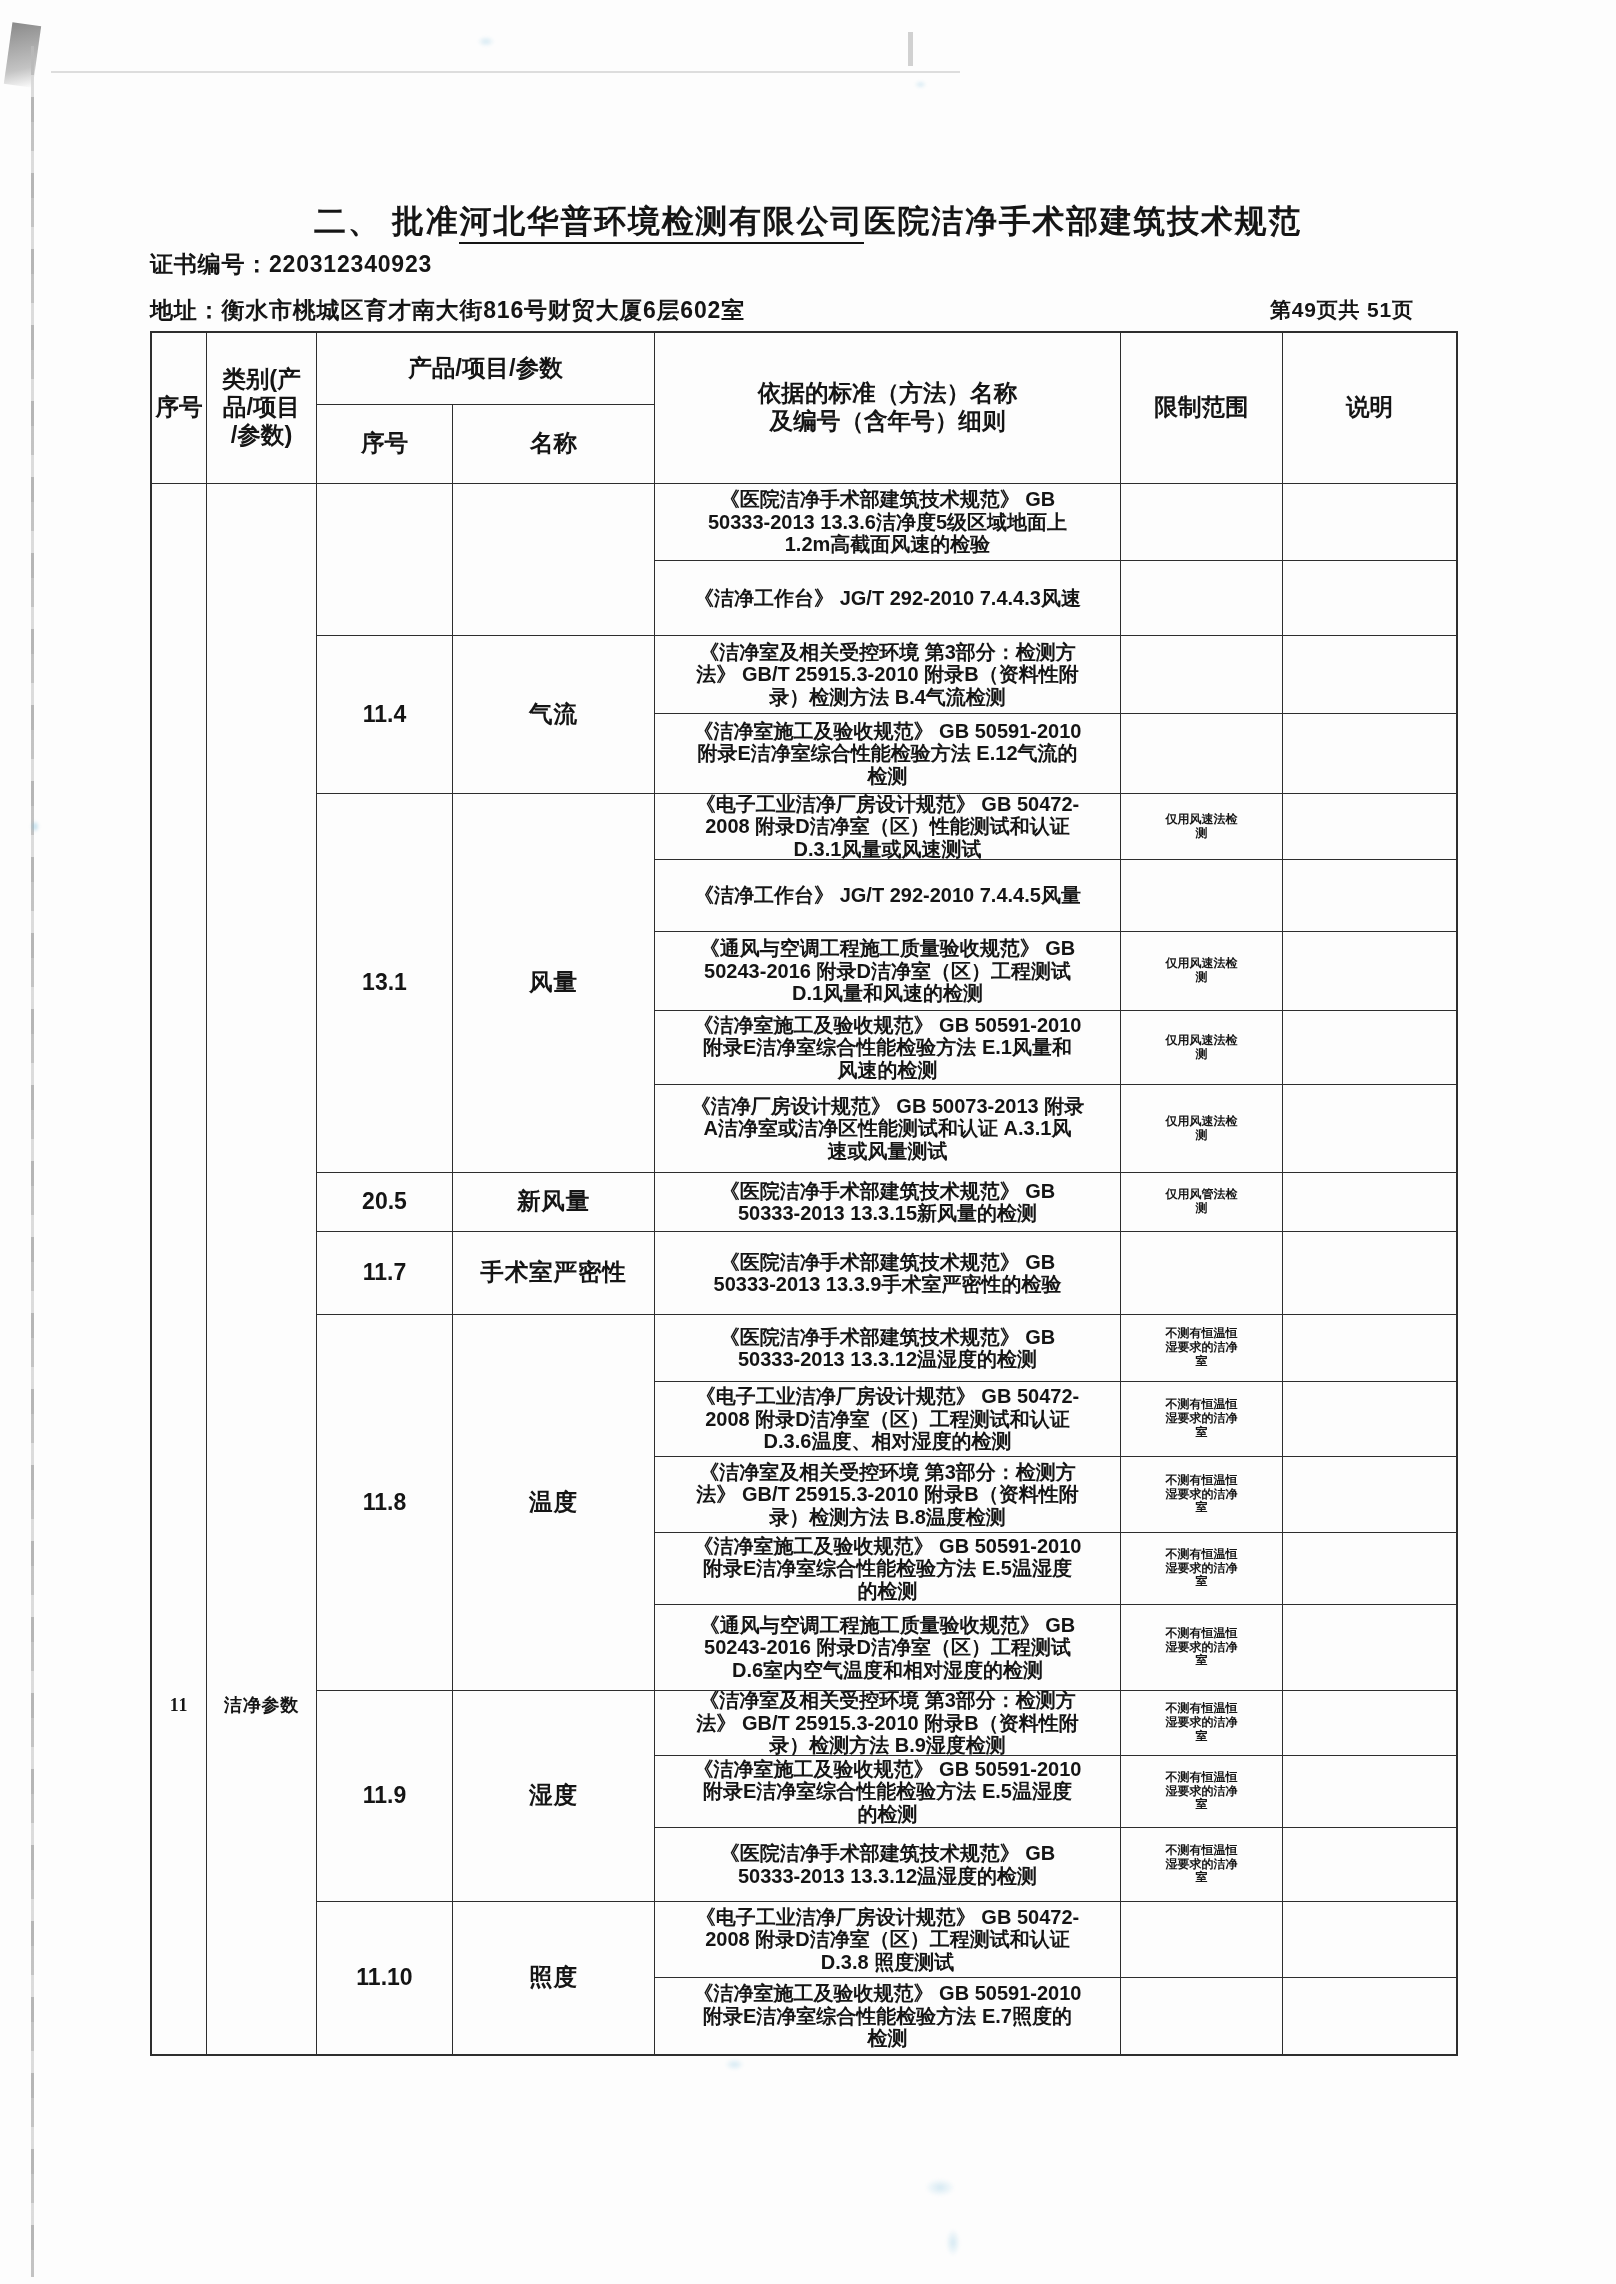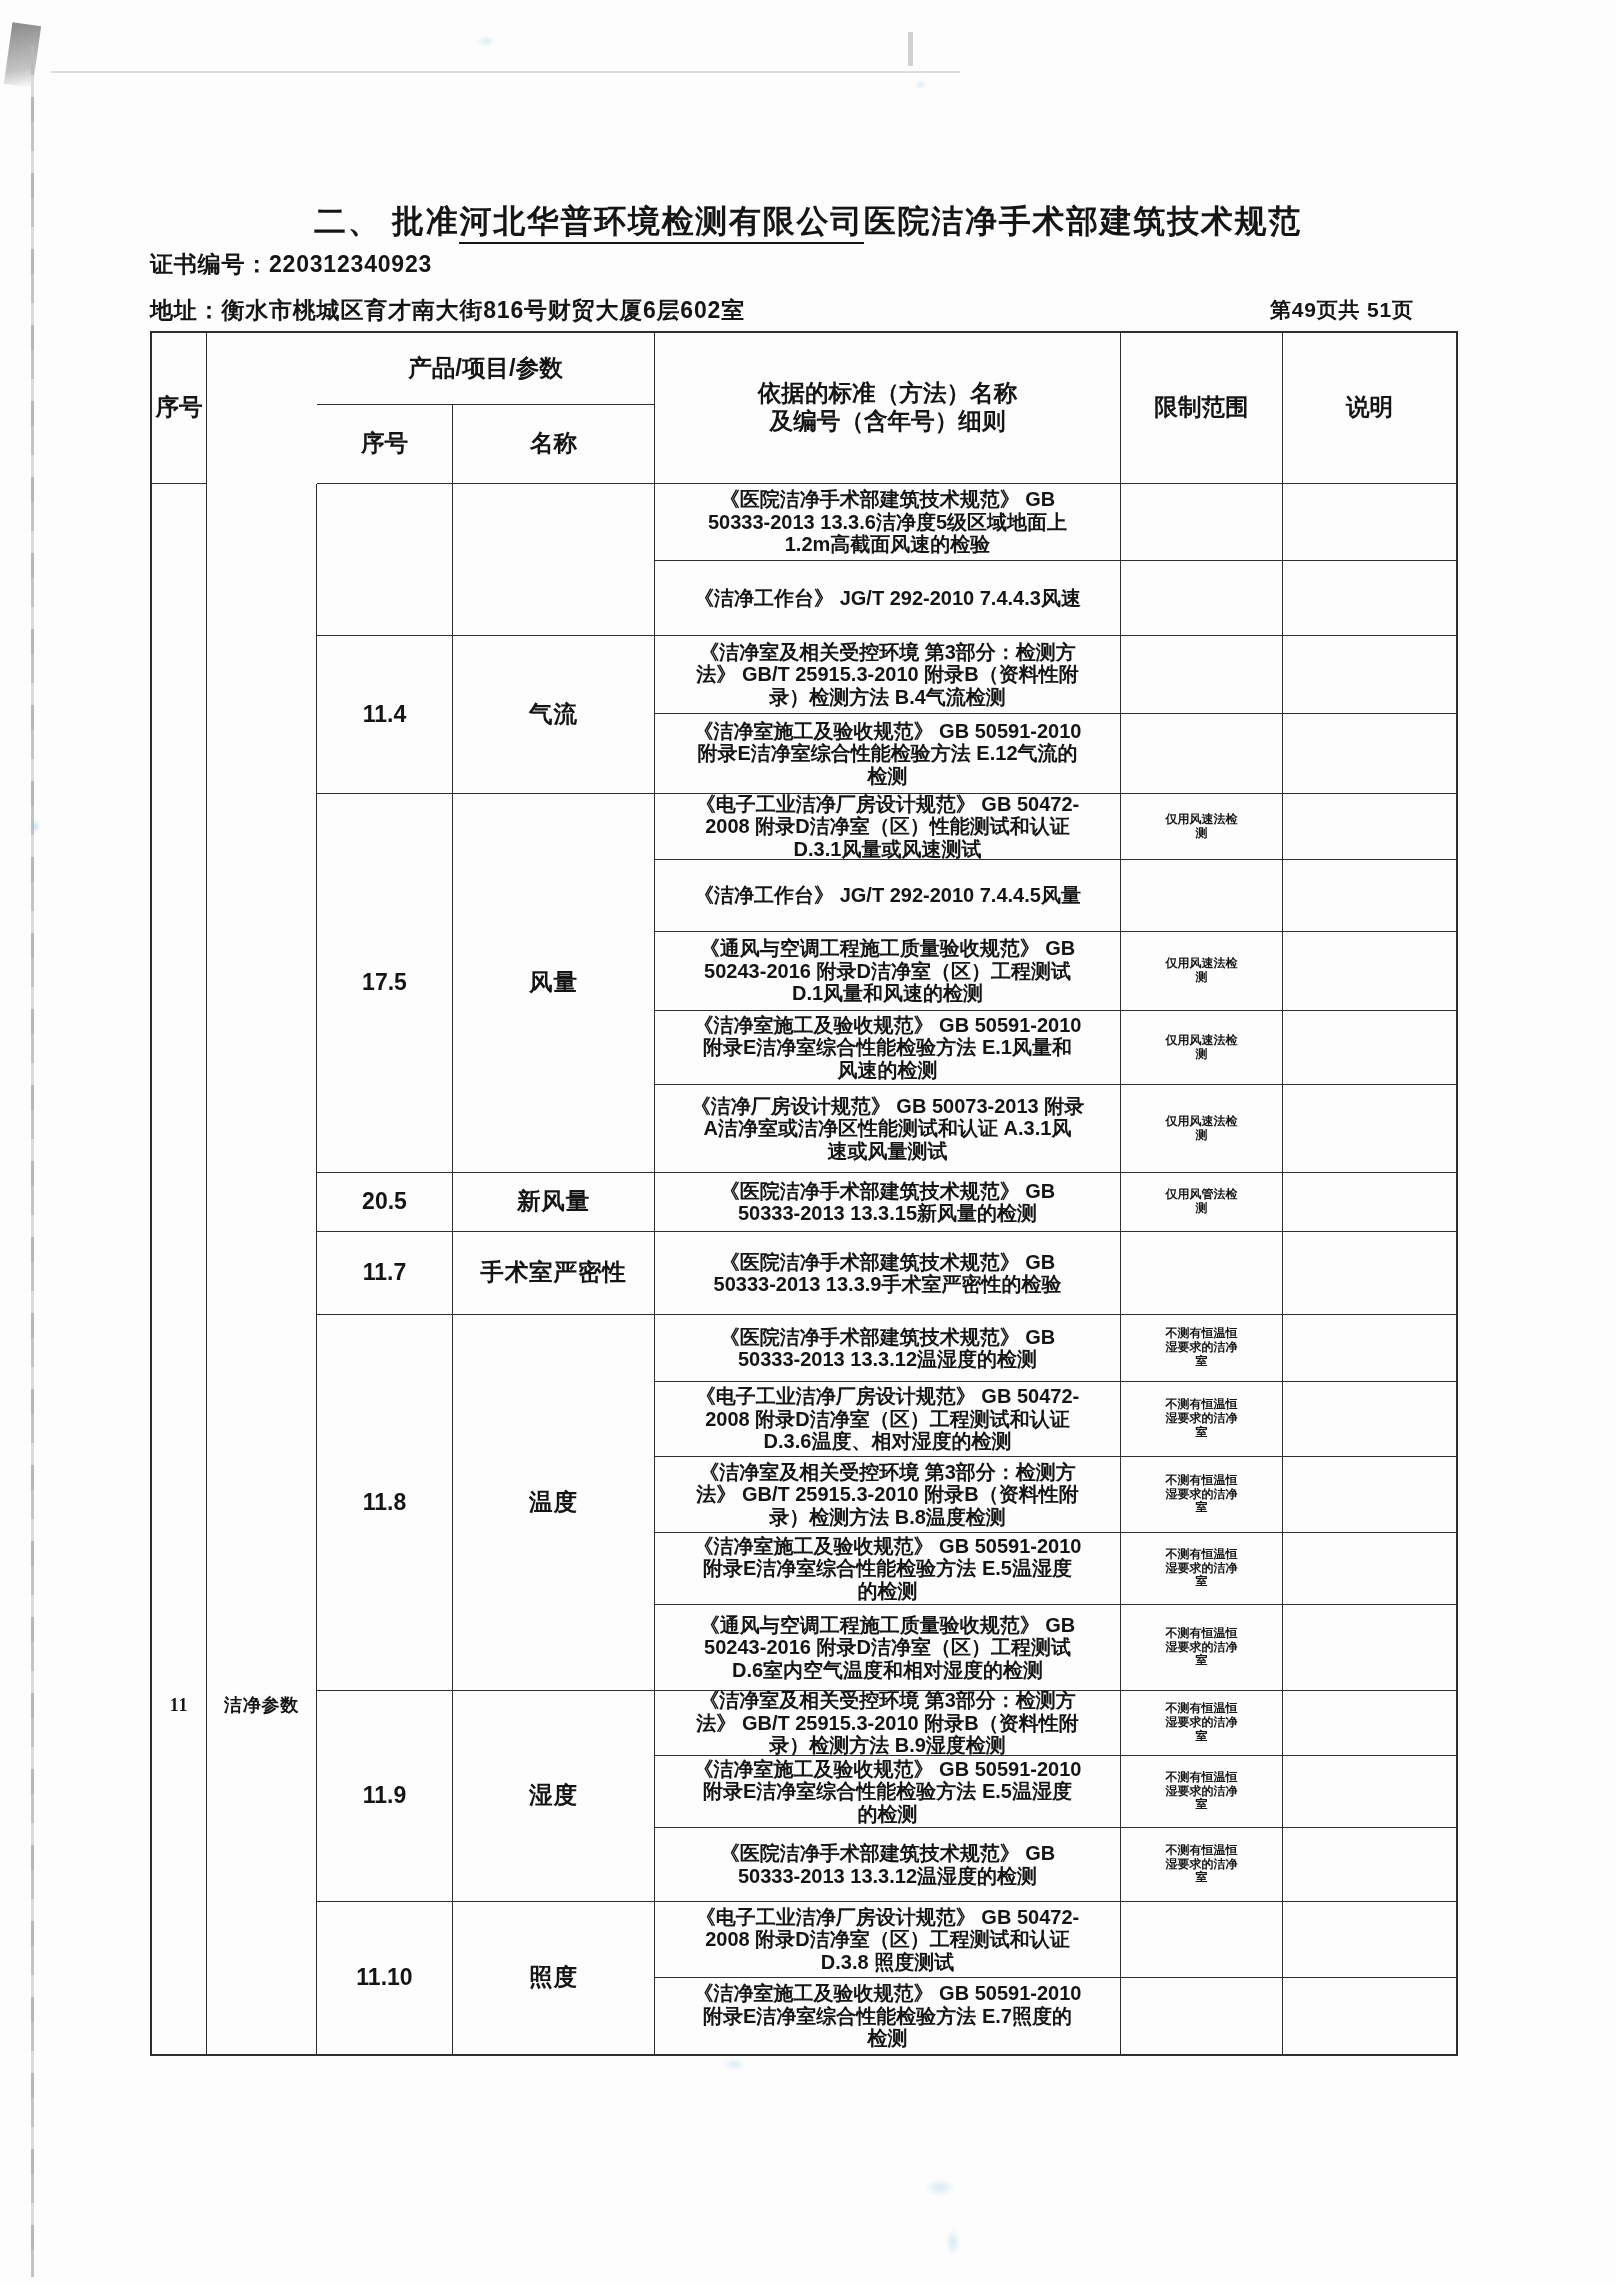--- a/index.html
+++ b/index.html
@@ -109,20 +109,23 @@
   <div class="title"><span>二、 批准</span><span class="u">河北华普环境检测有限公司</span><span>医院洁净手术部建筑技术规范</span></div>
 
   <div class="meta-line cert-line"><span>证书编号：</span><span>220312340923</span></div>
 
   <div class="meta-line addr-line"><span>地址：</span><span>衡水市桃城区育才南大街816号财贸大厦6层602室</span></div>
 
   <div class="page-indicator">第49页共  51页</div>
 
   <div class="cap-table" id="cap-table" style="grid-template-columns: 55px 110px 136px 202px 466px 162px 173px; grid-template-rows: 72px 79px 77px 75px 78px 80px 66px 72px 79px 74px 88px 59px 83px 67px 75px 76px 72px 86px 65px 72px 74px 76px 76px;">
       <div class="cell hdr" style="grid-area: 1 / 1 / span 2 / span 1;">序号</div>
+      <div class="cell hdr" style="grid-area: 1 / 2 / span 2 / span 1;">类别(产
+品/项目
+/参数)</div>
       <div class="cell hdr" style="grid-area: 1 / 3 / span 1 / span 2;">产品/项目/参数</div>
       <div class="cell hdr" style="grid-area: 2 / 3 / span 1 / span 1;">序号</div>
       <div class="cell hdr" style="grid-area: 2 / 4 / span 1 / span 1;">名称</div>
       <div class="cell hdr" style="grid-area: 1 / 5 / span 2 / span 1;">依据的标准（方法）名称
 及编号（含年号）细则</div>
       <div class="cell hdr" style="grid-area: 1 / 6 / span 2 / span 1;">限制范围</div>
       <div class="cell hdr no-r" style="grid-area: 1 / 7 / span 2 / span 1;">说明</div>
       <div class="cell cat no-b" style="grid-area: 3 / 1 / span 21 / span 1;">11</div>
       <div class="cell cat no-b" style="grid-area: 3 / 2 / span 21 / span 1;">洁净参数</div>
       <div class="cell pseq" style="grid-area: 3 / 3 / span 2 / span 1;"></div>
@@ -140,21 +143,21 @@
       <div class="cell std" style="grid-area: 5 / 5 / span 1 / span 1;">《洁净室及相关受控环境 第3部分：检测方
 法》 GB/T 25915.3-2010 附录B（资料性附
 录）检测方法 B.4气流检测</div>
       <div class="cell lim" style="grid-area: 5 / 6 / span 1 / span 1;"></div>
       <div class="cell note no-r" style="grid-area: 5 / 7 / span 1 / span 1;"></div>
       <div class="cell std" style="grid-area: 6 / 5 / span 1 / span 1;">《洁净室施工及验收规范》 GB 50591-2010
 附录E洁净室综合性能检验方法 E.12气流的
 检测</div>
       <div class="cell lim" style="grid-area: 6 / 6 / span 1 / span 1;"></div>
       <div class="cell note no-r" style="grid-area: 6 / 7 / span 1 / span 1;"></div>
-      <div class="cell pseq" style="grid-area: 7 / 3 / span 5 / span 1;">17.5</div>
+      <div class="cell pseq" style="grid-area: 7 / 3 / span 5 / span 1;">13.1</div>
       <div class="cell pname" style="grid-area: 7 / 4 / span 5 / span 1;">风量</div>
       <div class="cell std" style="grid-area: 7 / 5 / span 1 / span 1;">《电子工业洁净厂房设计规范》 GB 50472-
 2008 附录D洁净室（区）性能测试和认证
 D.3.1风量或风速测试</div>
       <div class="cell lim" style="grid-area: 7 / 6 / span 1 / span 1;">仅用风速法检
 测</div>
       <div class="cell note no-r" style="grid-area: 7 / 7 / span 1 / span 1;"></div>
       <div class="cell std" style="grid-area: 8 / 5 / span 1 / span 1;">《洁净工作台》 JG/T 292-2010 7.4.4.5风量</div>
       <div class="cell lim" style="grid-area: 8 / 6 / span 1 / span 1;"></div>
       <div class="cell note no-r" style="grid-area: 8 / 7 / span 1 / span 1;"></div>

